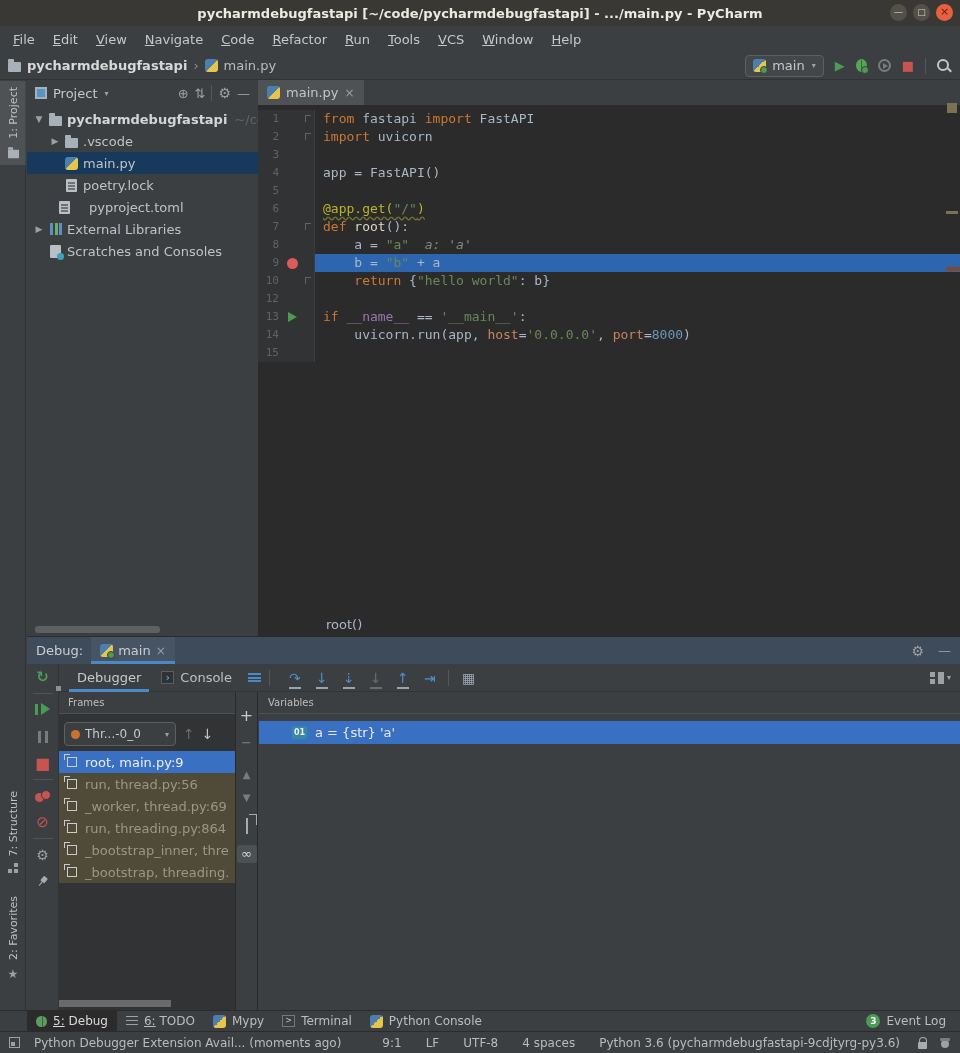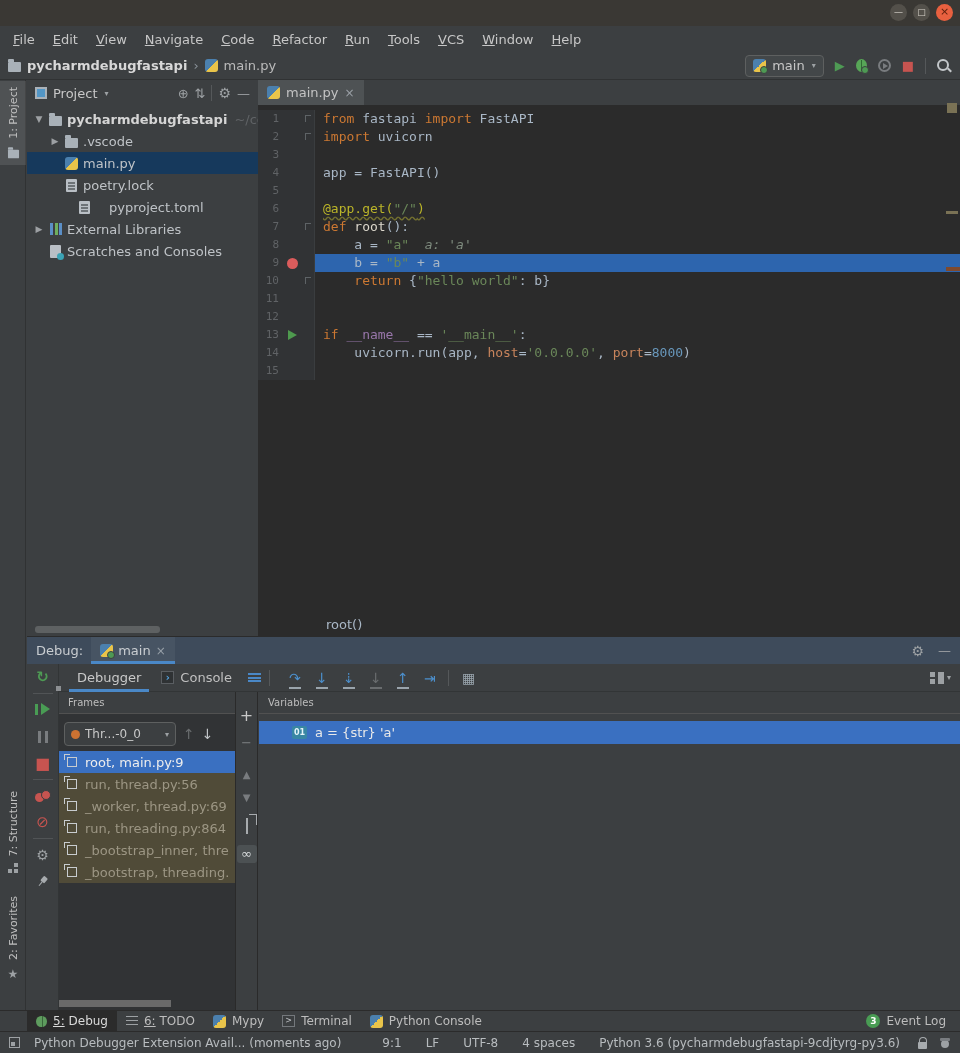--- a/index.html
+++ b/index.html
@@ -251,20 +251,21 @@
   .status-msg{margin-left:14px;}
   .status-right{margin-left:auto;display:flex;align-items:center;gap:24px;}
   .status-icons{display:flex;align-items:center;gap:12px;margin-left:18px;}
 </style>
 </head>
 <body>
 
 <div class="app">
 
   <div class="title-bar">
+    <span class="title-text">pycharmdebugfastapi [~/code/pycharmdebugfastapi] - .../main.py - PyCharm</span>
     <span class="win-btns">
       <span class="win-btn">—</span>
       <span class="win-btn">□</span>
       <span class="win-btn close">×</span>
     </span>
   </div>
 
   <div class="menu-bar" id="menu-items">
       <span class="menu-item u">File</span>
       <span class="menu-item u">Edit</span>
@@ -352,21 +353,21 @@
           </span>
           <span class="lbl">main.py</span>
         </div>
         <div class="tree-row" style="padding-left: 20px;">
           <span class="arrow"></span>
           <span class="ic-cell">
             <span class="ico file-ico"></span>
           </span>
           <span class="lbl">poetry.lock</span>
         </div>
-        <div class="tree-row" style="padding-left: 20px; gap: 13px;">
+        <div class="tree-row" style=" gap: 13px;">
           <span class="arrow"></span>
           <span class="ic-cell">
             <span class="ico file-ico"></span>
           </span>
           <span class="lbl">pyproject.toml</span>
         </div>
         <div class="tree-row" style="padding-left: 4px;">
           <span class="arrow">▶</span>
           <span class="ic-cell">
             <span class="ico libs-ico"></span>
@@ -455,26 +456,20 @@
           <span class="cl-fold"></span>
           <span class="cl-text"><span class="tk-t">    b = </span><span class="tk-str">"b"</span><span class="tk-t"> + a</span></span>
         </div>
         <div class="cl">
           <span class="cl-num">10</span>
           <span class="cl-ico"></span>
           <span class="cl-fold">
             <span class="fold-mark"></span>
           </span>
           <span class="cl-text"><span class="tk-t">    </span><span class="tk-kw">return</span><span class="tk-t"> {</span><span class="tk-str">"hello world"</span><span class="tk-t">: b}</span></span>
-        </div>
-        <div class="cl">
-          <span class="cl-num">11</span>
-          <span class="cl-ico"></span>
-          <span class="cl-fold"></span>
-          <span class="cl-text"></span>
         </div>
         <div class="cl">
           <span class="cl-num">12</span>
           <span class="cl-ico"></span>
           <span class="cl-fold"></span>
           <span class="cl-text"></span>
         </div>
         <div class="cl">
           <span class="cl-num">13</span>
           <span class="cl-ico">

